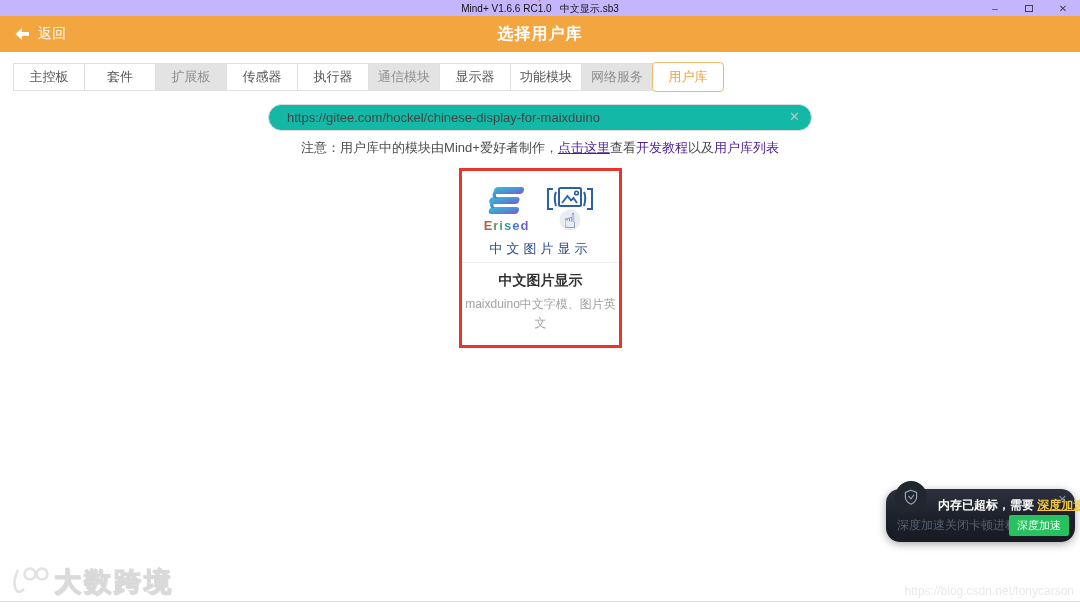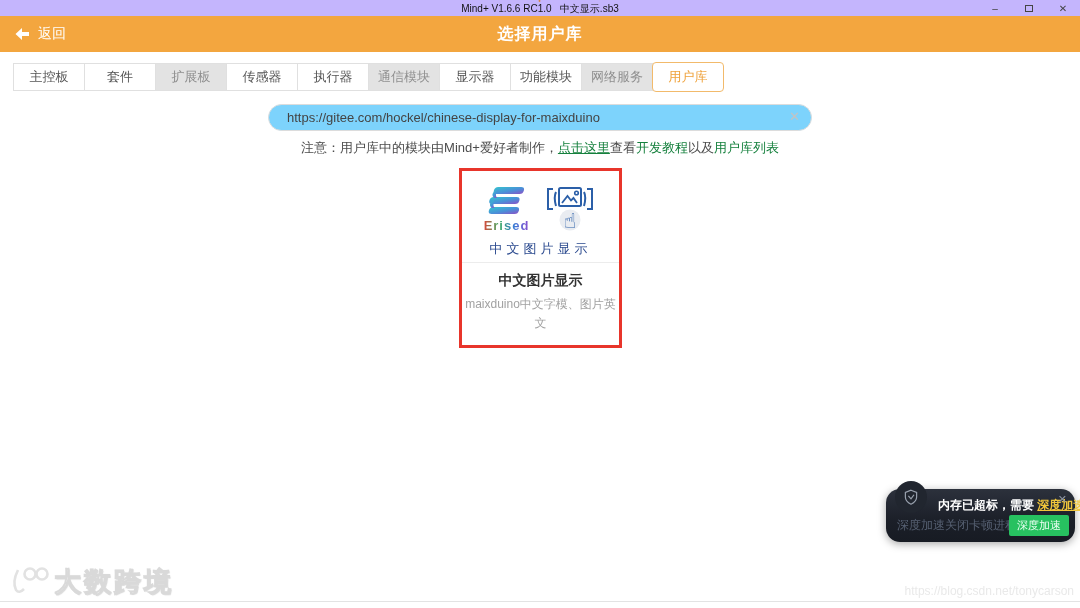--- a/index.html
+++ b/index.html
@@ -21,26 +21,26 @@
   .header-title { position:absolute; left:0; right:0; text-align:center; color:#fff; font-size:16px; font-weight:bold; letter-spacing:1px; }
 
   
   .tabstrip { position:absolute; top:62px; left:14px; display:flex; align-items:center; height:30px;justify-content:center; }
   .tab { width:72px; height:28px; margin-left:-1px; display:flex; align-items:center; justify-content:center; font-size:13px; color:#555; background:#fff; border:1px solid #e0e0e0; cursor:pointer; }
   .tab.muted { background:#e3e3e3; color:#8f8f8f; }
   .tab.active { background:#fff; color:#EFA23B; border:1px solid #F2BA6B; border-radius:4px; height:30px; z-index:2; }
 
   
   .search-wrap { position:absolute; top:104px; left:268px; width:544px; height:27px; }
-  .search-input { width:100%; height:100%; border:1px solid #dcdcdc; border-radius:14px; padding:0 32px 0 18px; font-size:13px; color:#444; outline:none; font-family:"Liberation Sans",sans-serif; background:#7dd3fc; }
+  .search-input { width:100%; height:100%; border:1px solid #dcdcdc; border-radius:14px; padding:0 32px 0 18px; font-size:13px; color:#444; outline:none; font-family:"Liberation Sans",sans-serif; background:#14b8a6; }
   .search-clear { position:absolute; right:12px; top:5px; color:#c3c3c3; font-size:13px; cursor:pointer; }
 
   
   .notice { position:absolute; top:139px; left:0; width:1080px; text-align:center; font-size:13px; color:#4d4d4d; }
-  .notice .lnk { color:#15803d;font-family:Liberation Mono, monospace; }
+  .notice .lnk { color:#4c1d95;font-family:Liberation Mono, monospace; }
   .notice .lnk.underline { text-decoration:underline; cursor:pointer; }
 
   
   .card { position:absolute; left:459px; top:168px; width:163px; height:180px; background:#fff; border:3px solid #E8352B; }
   .card-top { height:92px; border-bottom:1px solid #ececec; padding-top:10px; }
   .logo-row { display:flex; justify-content:center; align-items:center; gap:14px; height:56px; }
   .erised-block { display:flex; flex-direction:column; align-items:center; }
   .erised-text { font-size:13px; font-weight:bold; letter-spacing:1px; color:#7a4fbe;
                  background:linear-gradient(90deg,#d9483b,#3fae62,#3a7bd5,#8a4fd0);
                  -webkit-background-clip:text; background-clip:text; -webkit-text-fill-color:transparent; }

